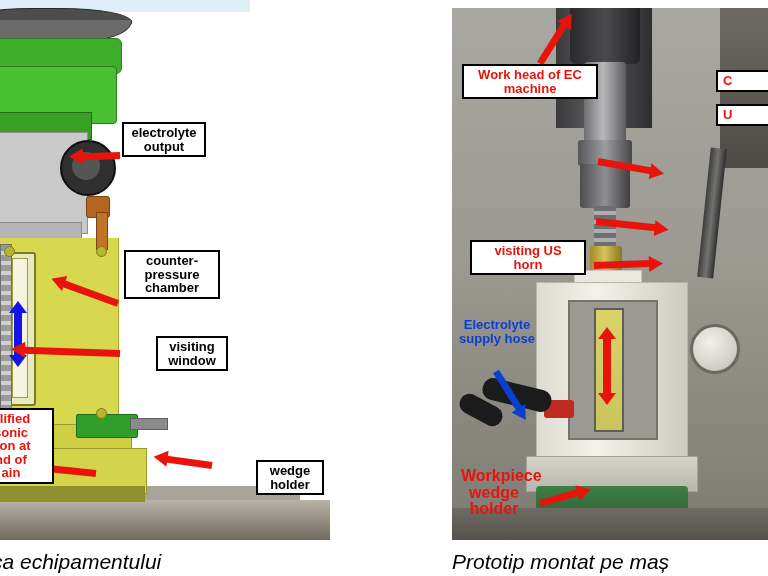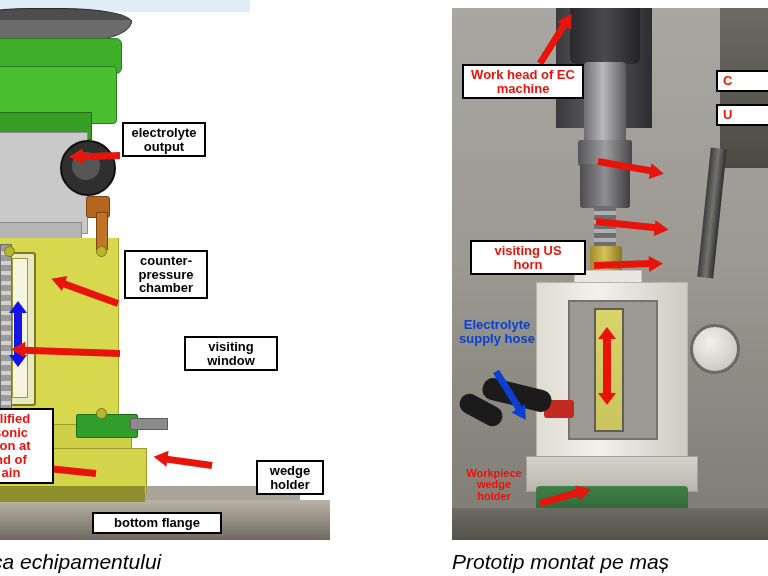--- a/index.html
+++ b/index.html
@@ -547,37 +547,36 @@
 
   <div class="arrow" style="left:120px; top:152px; width:38px; transform:rotate(178deg);"></div>
   <div class="arrow" style="left:118px; top:300px; width:58px; transform:rotate(200deg);"></div>
   <div class="arrow" style="left:120px; top:350px; width:96px; transform:rotate(182deg);"></div>
   <div class="arrow" style="left:96px; top:470px; width:70px; transform:rotate(186deg);"></div>
   <div class="arrow" style="left:212px; top:462px; width:46px; transform:rotate(188deg);"></div>
 
   <div class="callout" style="left:122px; top:122px; width:84px;">electrolyte
 output</div>
 
-  <div class="callout" style="left:124px; top:250px; width:84px;">counter-
+  <div class="callout" style="left:124px; top:250px; width:96px;">counter-
 pressure
 chamber</div>
 
-  <div class="callout" style="left:184px; top:336px; width:94px;">visiting
+  <div class="callout" style="left:156px; top:336px; width:72px;">visiting
 window</div>
 
   <div class="callout red" style="left:-32px; top:408px; width:86px;">plified
 sonic
 tion at
 nd of
 ain</div>
 
   <div class="callout" style="left:256px; top:460px; width:68px;">wedge
 holder</div>
 
-  <div class="callout" style="left:92px; top:512px; width:130px;">bottom flange</div>
 
   <div class="panel-right">
     <div class="ph-bg"></div>
     <div class="ph-wall"></div>
     <div class="ph-dark-right"></div>
     <div class="ph-machine-col"></div>
     <div class="ph-machine-head"></div>
     <div class="ph-ram"></div>
     <div class="ph-collar"></div>
     <div class="ph-clamp"></div>
@@ -598,32 +597,32 @@
     <div class="ph-floor"></div>
   </div>
 
   <div class="arrow" style="left:540px; top:60px; width:46px; transform:rotate(-58deg);"></div>
   <div class="arrow" style="left:598px; top:158px; width:54px; transform:rotate(10deg);"></div>
   <div class="arrow" style="left:596px; top:218px; width:60px; transform:rotate(6deg);"></div>
   <div class="arrow" style="left:594px; top:262px; width:56px; transform:rotate(-2deg);"></div>
   <div class="arrow blue" style="left:496px; top:368px; width:44px; transform:rotate(58deg);"></div>
   <div class="arrow" style="left:540px; top:500px; width:40px; transform:rotate(-16deg);"></div>
 
-  <div class="callout red" style="left:462px; top:64px; width:122px;">Work head of EC
+  <div class="callout red" style="left:462px; top:64px; width:136px;">Work head of EC
 machine</div>
 
 
 
   <div class="callout red" style="left:470px; top:240px; width:116px;">visiting US
 horn</div>
 
   <div class="callout blue nb" style="left:452px; top:316px; width:90px;">Electrolyte
 supply hose</div>
 
-  <div class="callout red nb" style="left:456px; top:466px; width:76px; font-size:11px;">Workpiece
+  <div class="callout red nb" style="left:456px; top:466px; width:76px; font-size:16px;">Workpiece
 wedge
 holder</div>
 
   <div class="callout red" style="left:716px; top:70px; width:70px; text-align:left;">C</div>
 
   <div class="callout red" style="left:716px; top:104px; width:70px; text-align:left;">U</div>
 
   <div class="caption caption-left">ca echipamentului</div>
 
   <div class="caption caption-right">Prototip montat pe maș</div>

